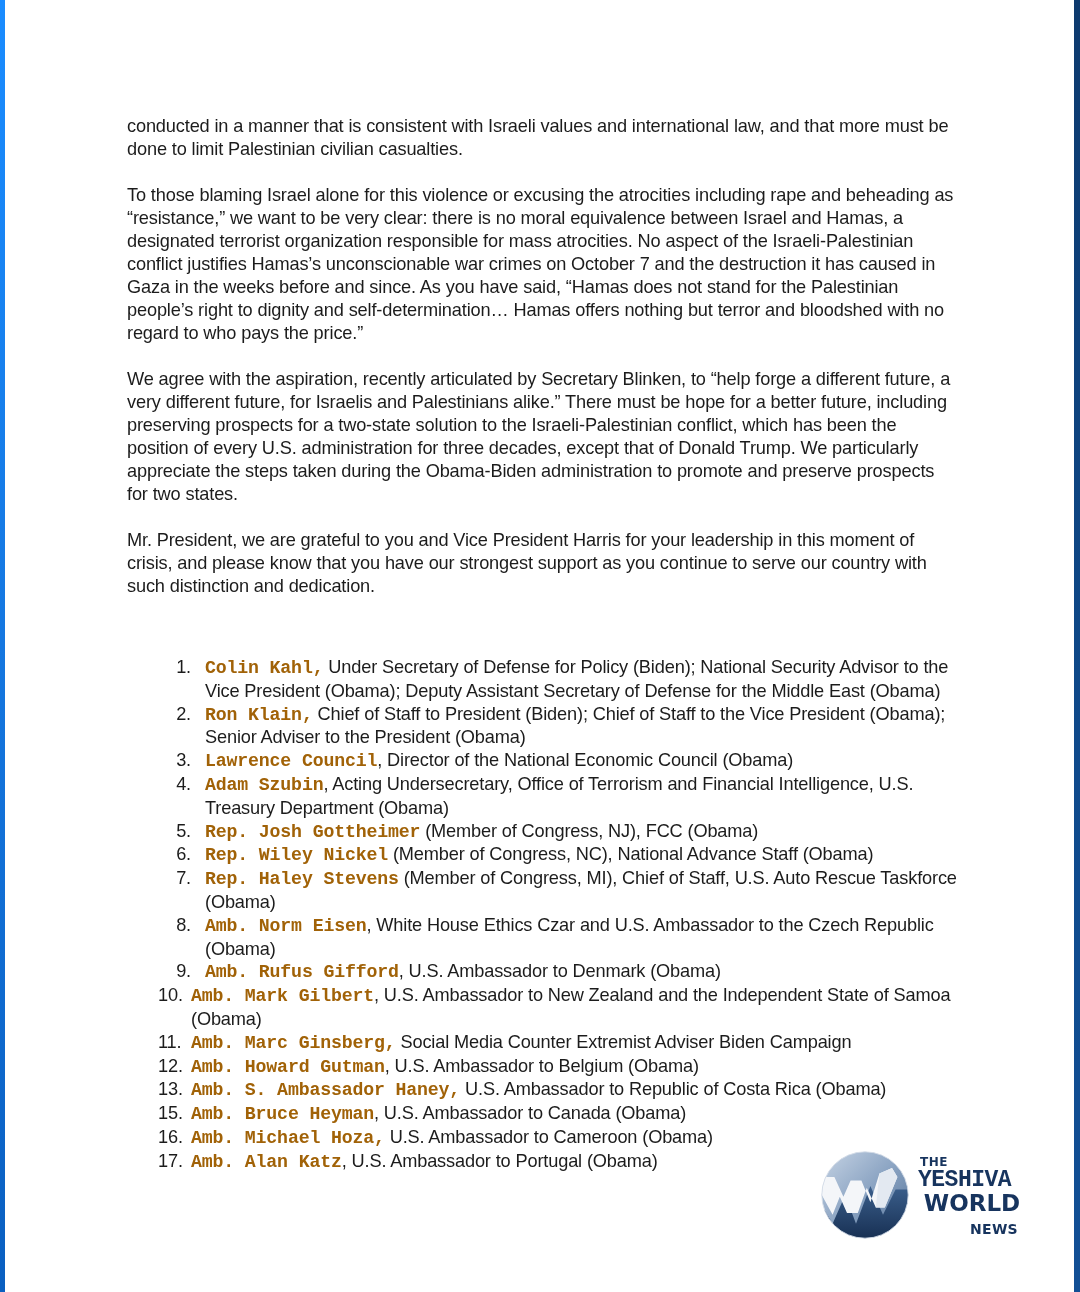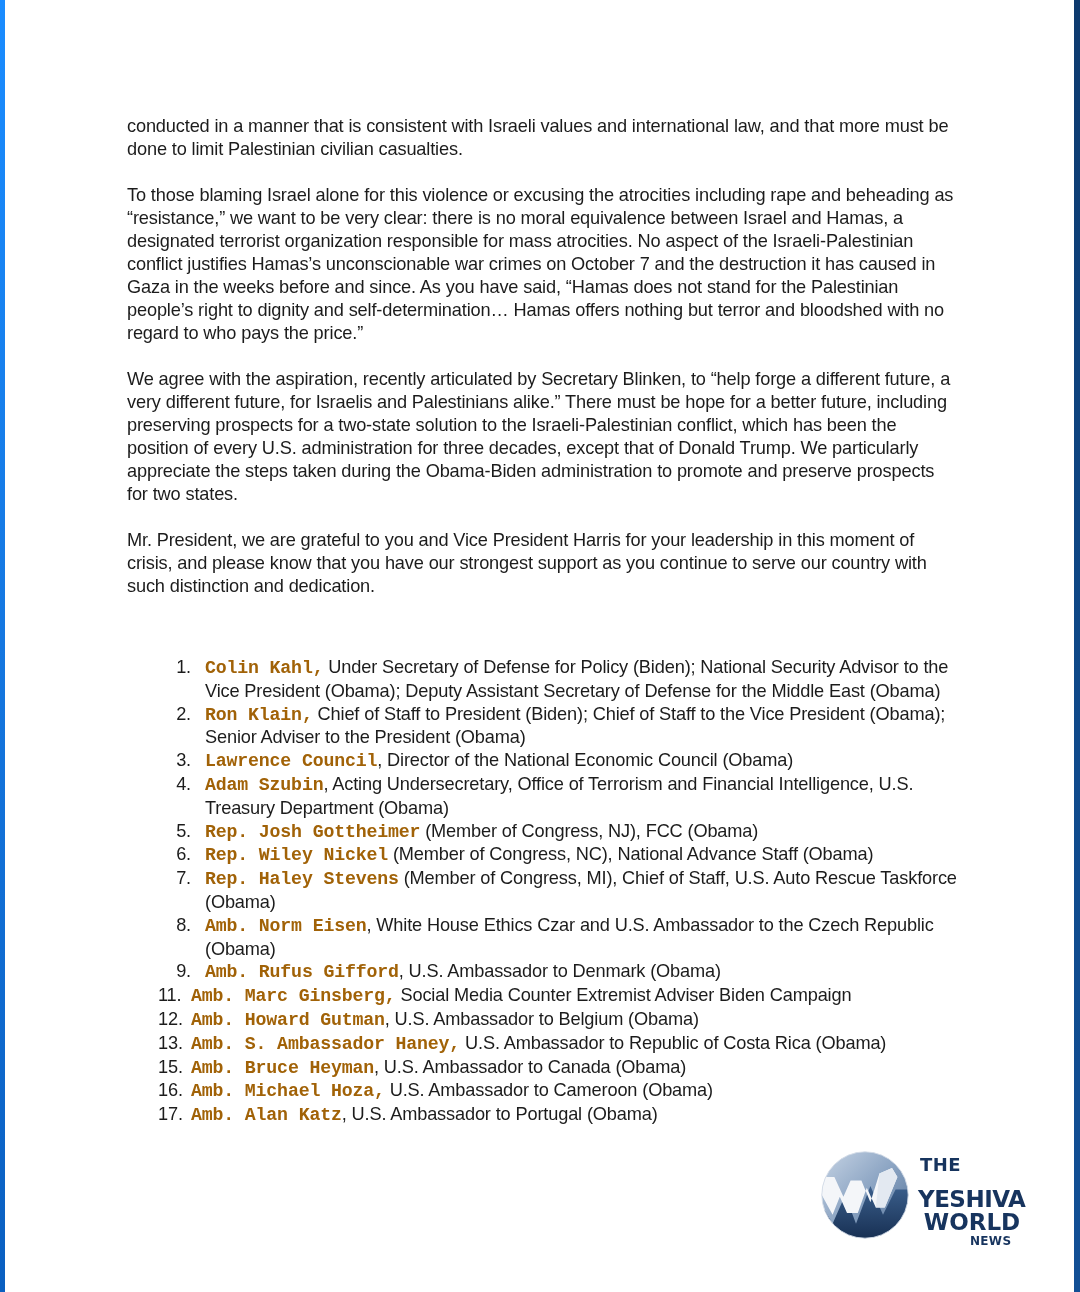--- a/index.html
+++ b/index.html
@@ -94,46 +94,47 @@
       width: 110px;
       text-align: right;
       font-family: "DejaVu Sans", sans-serif;
       font-weight: bold;
       color: #17345e;
       line-height: 1;
     }
     .logo .wm-the {
       display: block;
       text-align: left;
-      font-size: 18px;
+      font-size: 12px;
       letter-spacing: 0.5px;
       padding-left: 4px;
     }
     .logo .wm-yeshiva {
       display: block;
       text-align: left;
       font-size: 23px;
       letter-spacing: -0.5px;
-      margin-top: 14px;
+      margin-top: 1px;
       padding-left: 2px;
+      font-family: Liberation Mono, monospace;
     }
     .logo .wm-world {
       display: block;
       text-align: center;
       font-size: 23px;
       letter-spacing: 0px;
       margin-top: 0px;
       padding-left: 2px;
     }
     .logo .wm-news {
       display: block;
       text-align: left;
-      font-size: 12px;
+      font-size: 14px;
       padding-left: 54px;
-      margin-top: 1px;
+      margin-top: 7px;
       letter-spacing: 0.3px;
     }
   </style>
 </head>
 <body>
 
 <div class="border-left"></div>
 <div class="border-right"></div>
 
 <div class="page">
@@ -172,20 +173,24 @@
     <span class="num">7.</span>
     <span class="body" style="padding-left:14px"><span class="name">Rep. Haley Stevens</span><span> (Member of Congress, MI), Chief of Staff, U.S. Auto Rescue Taskforce (Obama)</span></span>
   </li>
   <li class="signer">
     <span class="num">8.</span>
     <span class="body" style="padding-left:14px"><span class="name">Amb. Norm Eisen</span><span>, White House Ethics Czar and U.S. Ambassador to the Czech Republic (Obama)</span></span>
   </li>
   <li class="signer">
     <span class="num">9.</span>
     <span class="body" style="padding-left:14px"><span class="name">Amb. Rufus Gifford</span><span>, U.S. Ambassador to Denmark (Obama)</span></span>
+  </li>
+  <li class="signer">
+    <span class="num twodig">10.</span>
+    <span class="body"><span class="name">Amb. Mark Gilbert</span><span>, U.S. Ambassador to New Zealand and the Independent State of Samoa (Obama)</span></span>
   </li>
   <li class="signer">
     <span class="num twodig">11.</span>
     <span class="body"><span class="name">Amb. Marc Ginsberg,</span><span> Social Media Counter Extremist Adviser Biden Campaign</span></span>
   </li>
   <li class="signer">
     <span class="num twodig">12.</span>
     <span class="body"><span class="name">Amb. Howard Gutman</span><span>, U.S. Ambassador to Belgium (Obama)</span></span>
   </li>
   <li class="signer">

